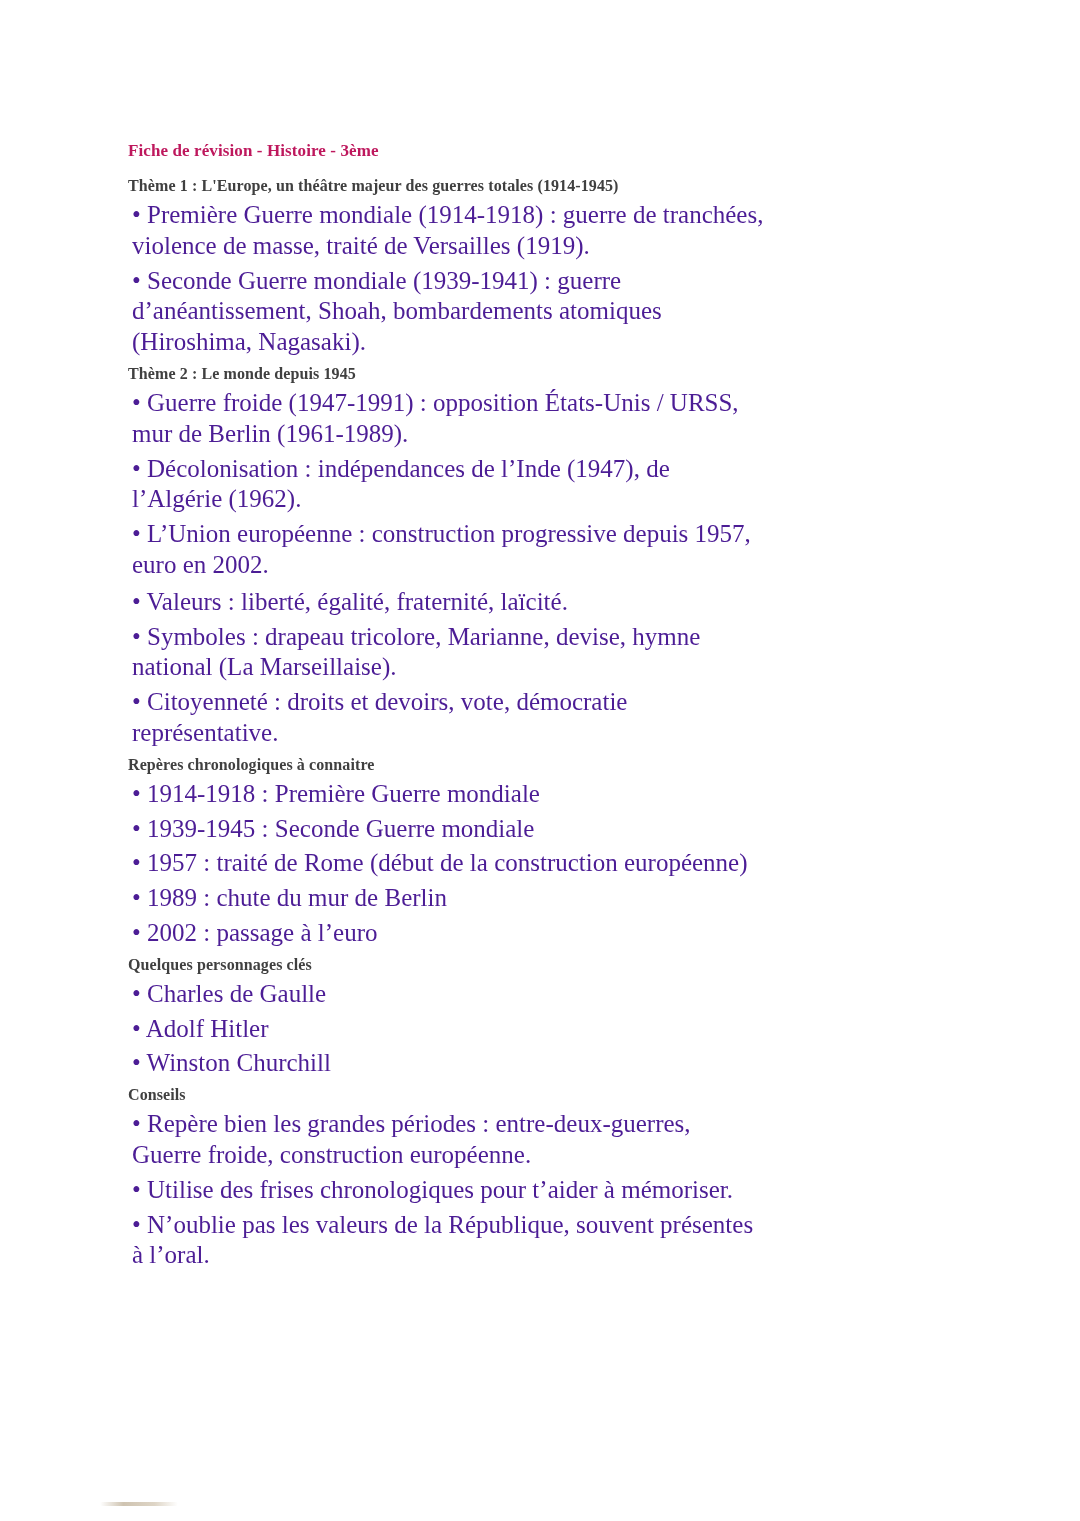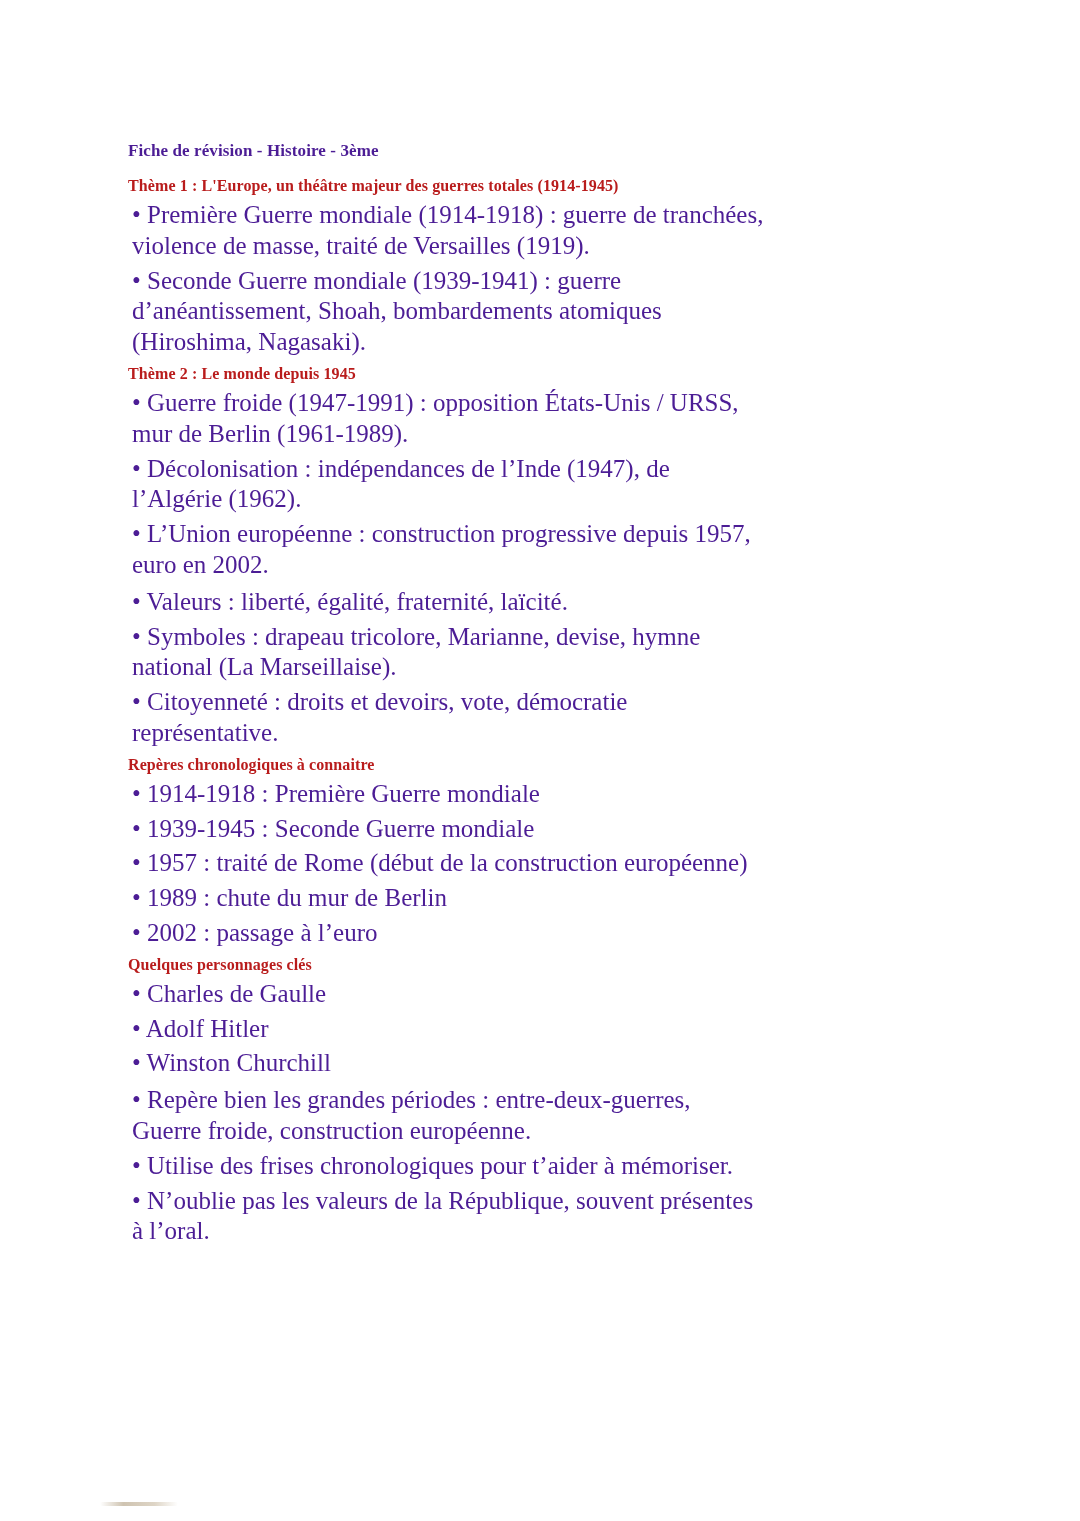--- a/index.html
+++ b/index.html
@@ -18,33 +18,33 @@
     .page {
       position: absolute;
       left: 128px;
       top: 138px;
       width: 640px;
     }
     .doc-title {
       font-family: "Liberation Serif", serif;
       font-weight: bold;
       font-size: 17px;
-      color: #4c1d95;
+      color: #be185d;
       line-height: 26px;
       margin: 0 0 12px 0;
       letter-spacing: 0.1px;
     }
     .section {
       margin: 0 0 6px 0;
     }
     .section-heading {
       font-family: "Liberation Serif", serif;
       font-weight: bold;
       font-size: 16px;
-      color: #b91c1c;
+      color: #404040;
       line-height: 20px;
       margin: 0;
       letter-spacing: 0.1px;
     }
     .bullet-list {
       list-style: none;
       margin: 0;
       padding: 0;
     }
     .bullet-item {
@@ -112,20 +112,21 @@
   <div class="section">
     <div class="section-heading">Quelques personnages clés</div>
     <ul class="bullet-list">
       <li class="bullet-item"><span class="bullet-dot">• </span><span>Charles de Gaulle</span></li>
       <li class="bullet-item"><span class="bullet-dot">• </span><span>Adolf Hitler</span></li>
       <li class="bullet-item"><span class="bullet-dot">• </span><span>Winston Churchill</span></li>
     </ul>
   </div>
 
   <div class="section">
+    <div class="section-heading">Conseils</div>
     <ul class="bullet-list">
       <li class="bullet-item"><span class="bullet-dot">• </span><span>Repère bien les grandes périodes : entre-deux-guerres, Guerre froide, construction européenne.</span></li>
       <li class="bullet-item"><span class="bullet-dot">• </span><span>Utilise des frises chronologiques pour t’aider à mémoriser.</span></li>
       <li class="bullet-item"><span class="bullet-dot">• </span><span>N’oublie pas les valeurs de la République, souvent présentes à l’oral.</span></li>
     </ul>
   </div>
 </div>
 
 <div class="smudge"></div>
 

